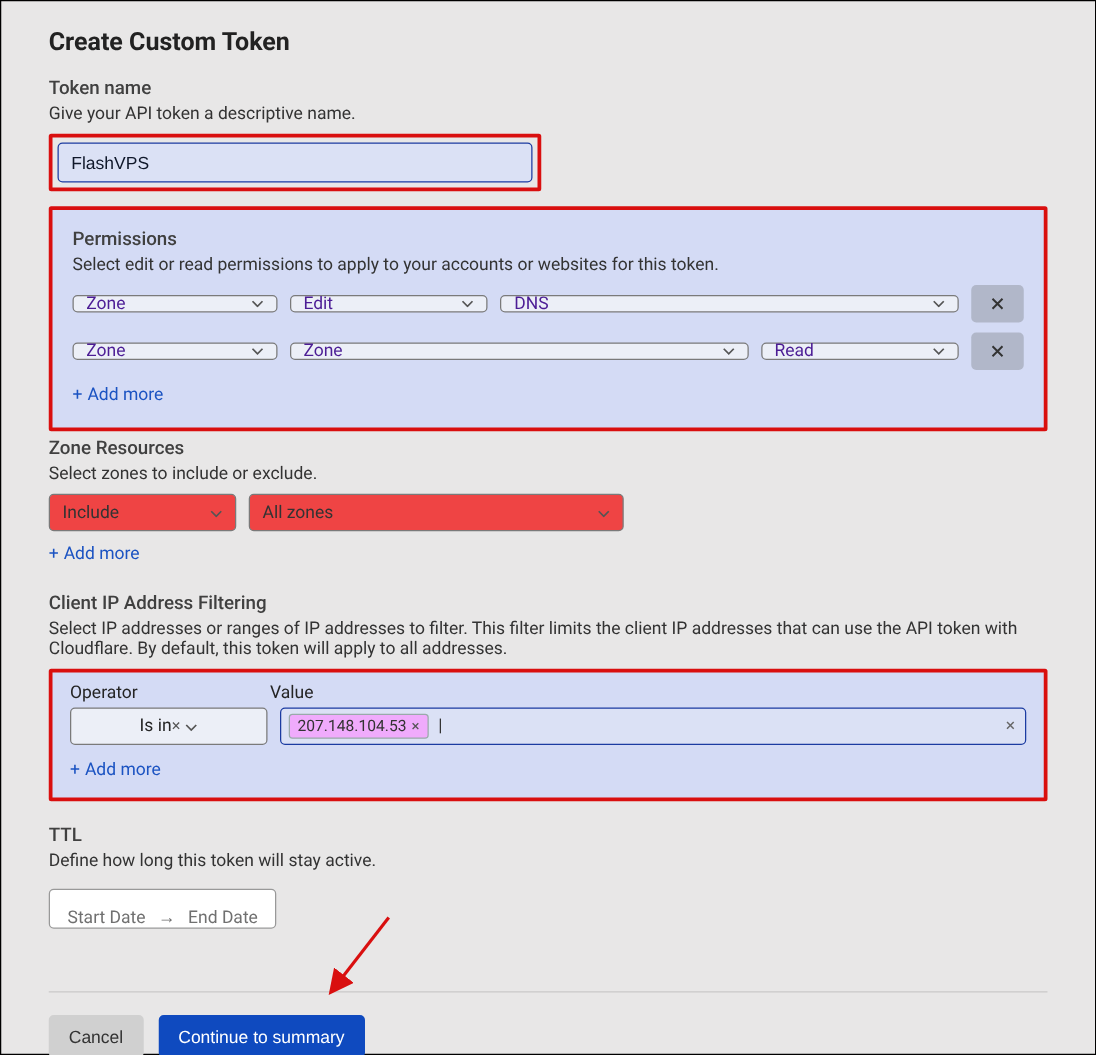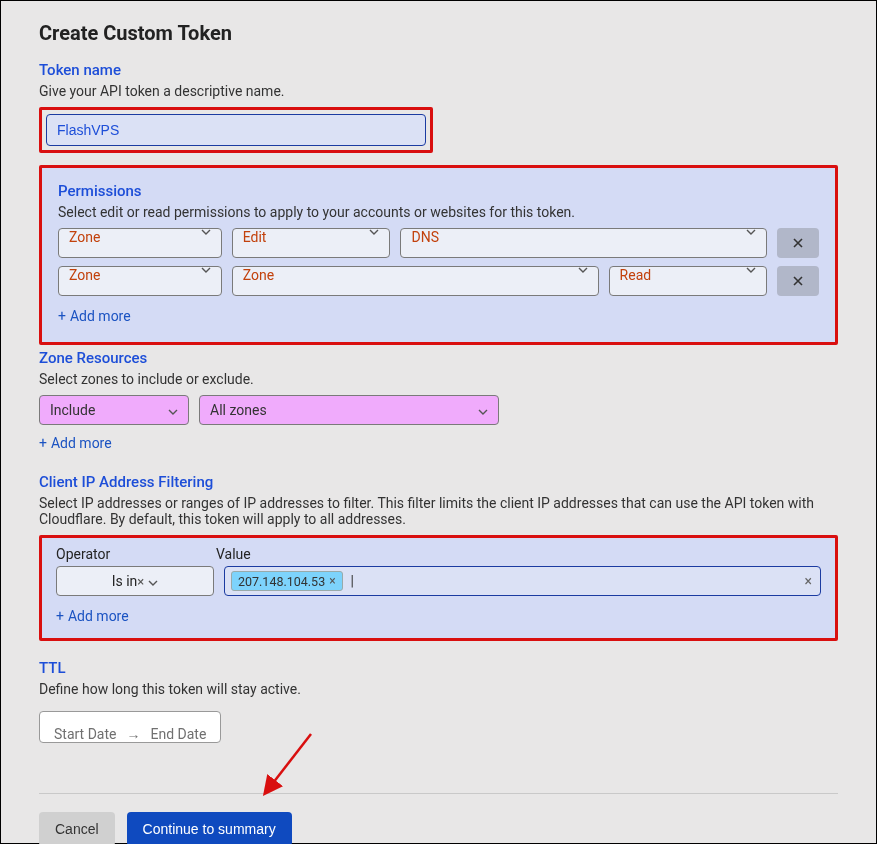--- a/index.html
+++ b/index.html
@@ -20,21 +20,21 @@
     h1.page-title {
       font-size: 20px;
       font-weight: 700;
       margin-top: 20px;
       margin-bottom: 16px;
       color: #222;
     }
     .section-heading {
       font-size: 15px;
       font-weight: 500;
-      color: #1d4ed8;
+      color: #404040;
       margin-bottom: 4px;
     }
     .section-sub {
       font-size: 14px;
       color: #333;
       margin-bottom: 8px;
     }
     
     .hl-red {
       border: 3px solid #d90f0f;
@@ -49,45 +49,46 @@
     }
     
     .text-input {
       width: 380px;
       height: 32px;
       border: 1px solid #1b3ba1;
       border-radius: 4px;
       padding: 0 10px;
       background: #dbe1f5;
       font-size: 14px;
-      color: #1d4ed8;
+      color: #0f172a;
       outline: none;
     }
     
     .perm-block {
       margin-top: 12px;
       padding: 14px 16px 18px 16px;
     }
     .perm-row {
       display: flex;
       gap: 10px;
       align-items: center;
       margin-top: 8px;
     }
     .select {
       display: flex;
+      align-items: center;
       justify-content: space-between;
       border: 1px solid #7a7a7a;
       border-radius: 4px;
       background: #eceff7;
-      height: 30px;
+      height: 14px;
       padding: 0 10px;
       cursor: pointer;
       font-size: 14px;
-      color: #c2410c;
+      color: #4c1d95;
     }
     .select .caret svg { display: block; }
     .w-scope { width: 165px; }
     .w-resource { width: 370px; }
     .w-action { width: 160px; }
     .remove-btn {
       width: 42px;
       height: 30px;
       background: #b1b7c9;
       border-radius: 4px;
@@ -115,21 +116,21 @@
       align-items: center;
       gap: 4px;
     }
     
     .zone-block { margin-top: 4px; padding: 0 0 0 0; }
     .zone-row { display: flex; gap: 10px; }
     .w-include { width: 150px; }
     .w-zones { width: 300px; }
     .select-plain {
       display: flex; align-items: center; justify-content: space-between;
-      border: 1px solid #7a7a7a; border-radius: 4px; background: #f0abfc;
+      border: 1px solid #7a7a7a; border-radius: 4px; background: #ef4444;
       height: 30px; padding: 0 10px; cursor: pointer; font-size: 14px; color: #333;
     }
     
     .ip-block .hl-red { padding: 8px 14px 14px 14px; margin-top: 6px;}
     .ip-labels { display: flex; margin-bottom: 4px; }
     .ip-labels .lbl-op { width: 160px; font-size:14px; }
     .ip-labels .lbl-val { font-size:14px; }
     .ip-row { display: flex; gap: 10px; align-items: center; }
     .op-select {
       width: 158px; height: 30px; border: 1px solid #7a7a7a; border-radius: 4px;
@@ -138,21 +139,21 @@
     }
     .op-right { display: flex; align-items: center; gap: 4px; }
     .x-tiny { font-size: 13px; color: #555; cursor: pointer; }
     .value-input {
       flex: 1; height: 30px; border: 1px solid #1b3ba1; background: #dbe1f5;
       border-radius: 4px; padding: 0 6px; display: flex; align-items: center;
       position: relative;
     }
     .chip {
       display: inline-flex; align-items: center; gap: 4px;
-      background: #7dd3fc; border: 1px solid #9aa; border-radius: 3px;
+      background: #f0abfc; border: 1px solid #9aa; border-radius: 3px;
       height: 20px; padding: 0 6px; font-size: 12.5px; color: #333;
       margin-right: 4px;
     }
     .chip .chip-x { font-size: 12px; color: #555; cursor: pointer; }
     .value-caret { margin-left: 4px; color:#333; }
     .value-clear { position:absolute; right:8px; color:#666; font-size:14px; cursor:pointer; }
     
     .ttl-block { margin-top: 18px; }
     .ttl-box {
       display: inline-flex; align-items: flex-end; gap: 10px;

